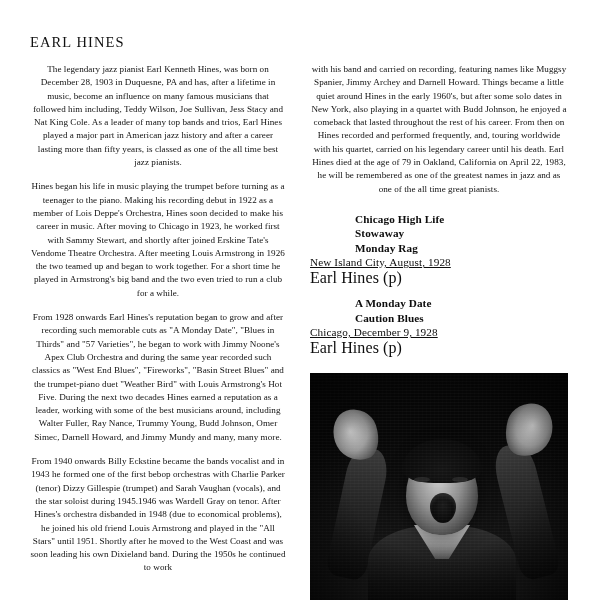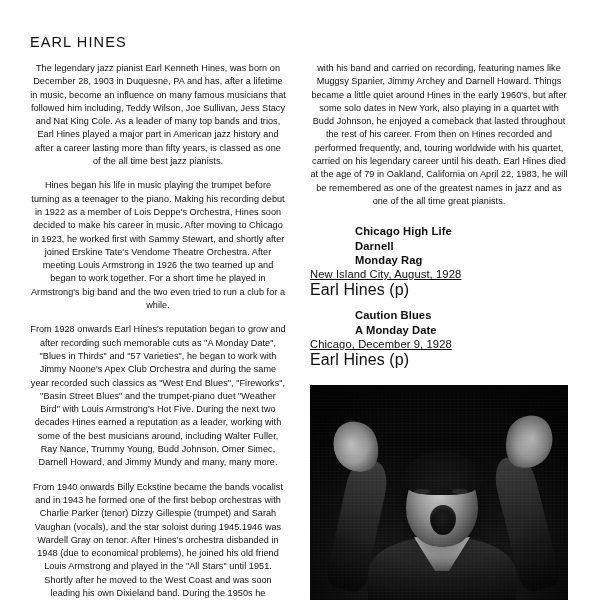--- a/index.html
+++ b/index.html
@@ -13,20 +13,21 @@
     font-family: "Liberation Sans", sans-serif;
     color: #111111;
     overflow: hidden;
   }
   #page {
     position: relative;
     width: 600px;
     height: 508px;
     box-sizing: border-box;
     padding: 34px 30px 20px 30px;
+    font-family: Liberation Serif, serif;
   }
   .title {
     font-size: 14.5px;
     letter-spacing: 1.1px;
     font-weight: 400;
     margin: 0 0 12px 0;
     color: #111;
   }
   .columns {
     display: flex;
@@ -226,29 +227,29 @@
       <p class="body">From 1940 onwards Billy Eckstine became the bands vocalist and in 1943 he formed one of the first  bebop orchestras with Charlie Parker (tenor) Dizzy Gillespie (trumpet) and Sarah Vaughan (vocals), and the star soloist during 1945.1946 was Wardell Gray on tenor. After Hines's orchestra disbanded in 1948 (due to economical problems), he joined his old friend Louis Armstrong and played in the "All Stars" until 1951. Shortly after he moved to the West Coast and was soon leading his own Dixieland band. During the 1950s he continued to work</p>
     </div>
 
     <div class="col-right">
       <p class="body">with his band and carried on recording, featuring names like Muggsy  Spanier, Jimmy Archey and Darnell Howard. Things became a little quiet around Hines in the early 1960's, but after some solo dates in New York, also playing in a quartet with Budd Johnson, he enjoyed a comeback that lasted throughout the rest of his career. From then on Hines recorded and performed frequently, and, touring worldwide with his quartet, carried on his legendary career until his death. Earl Hines died at the age of 79 in Oakland, California on April 22, 1983, he will be remembered as one of the greatest names in jazz and as one of the all time great pianists.</p>
 
       <div class="tracklist">
 
         <div class="track-group">
           <div class="track">Chicago High Life</div>
-          <div class="track">Darnell</div>
+          <div class="track">Stowaway</div>
           <div class="track">Monday Rag</div>
           <div class="track-meta">New Island City, August, 1928</div>
           <div class="track-credit">Earl Hines (p)</div>
         </div>
 
         <div class="track-group">
+          <div class="track">A Monday Date</div>
           <div class="track">Caution Blues</div>
-          <div class="track">A Monday Date</div>
           <div class="track-meta">Chicago, December 9, 1928</div>
           <div class="track-credit">Earl Hines (p)</div>
         </div>
 
       </div>
 
       <div class="photo">
         <div class="ph-bg"></div>
         <div class="ph-figure">
           <div class="arm-l"></div>

